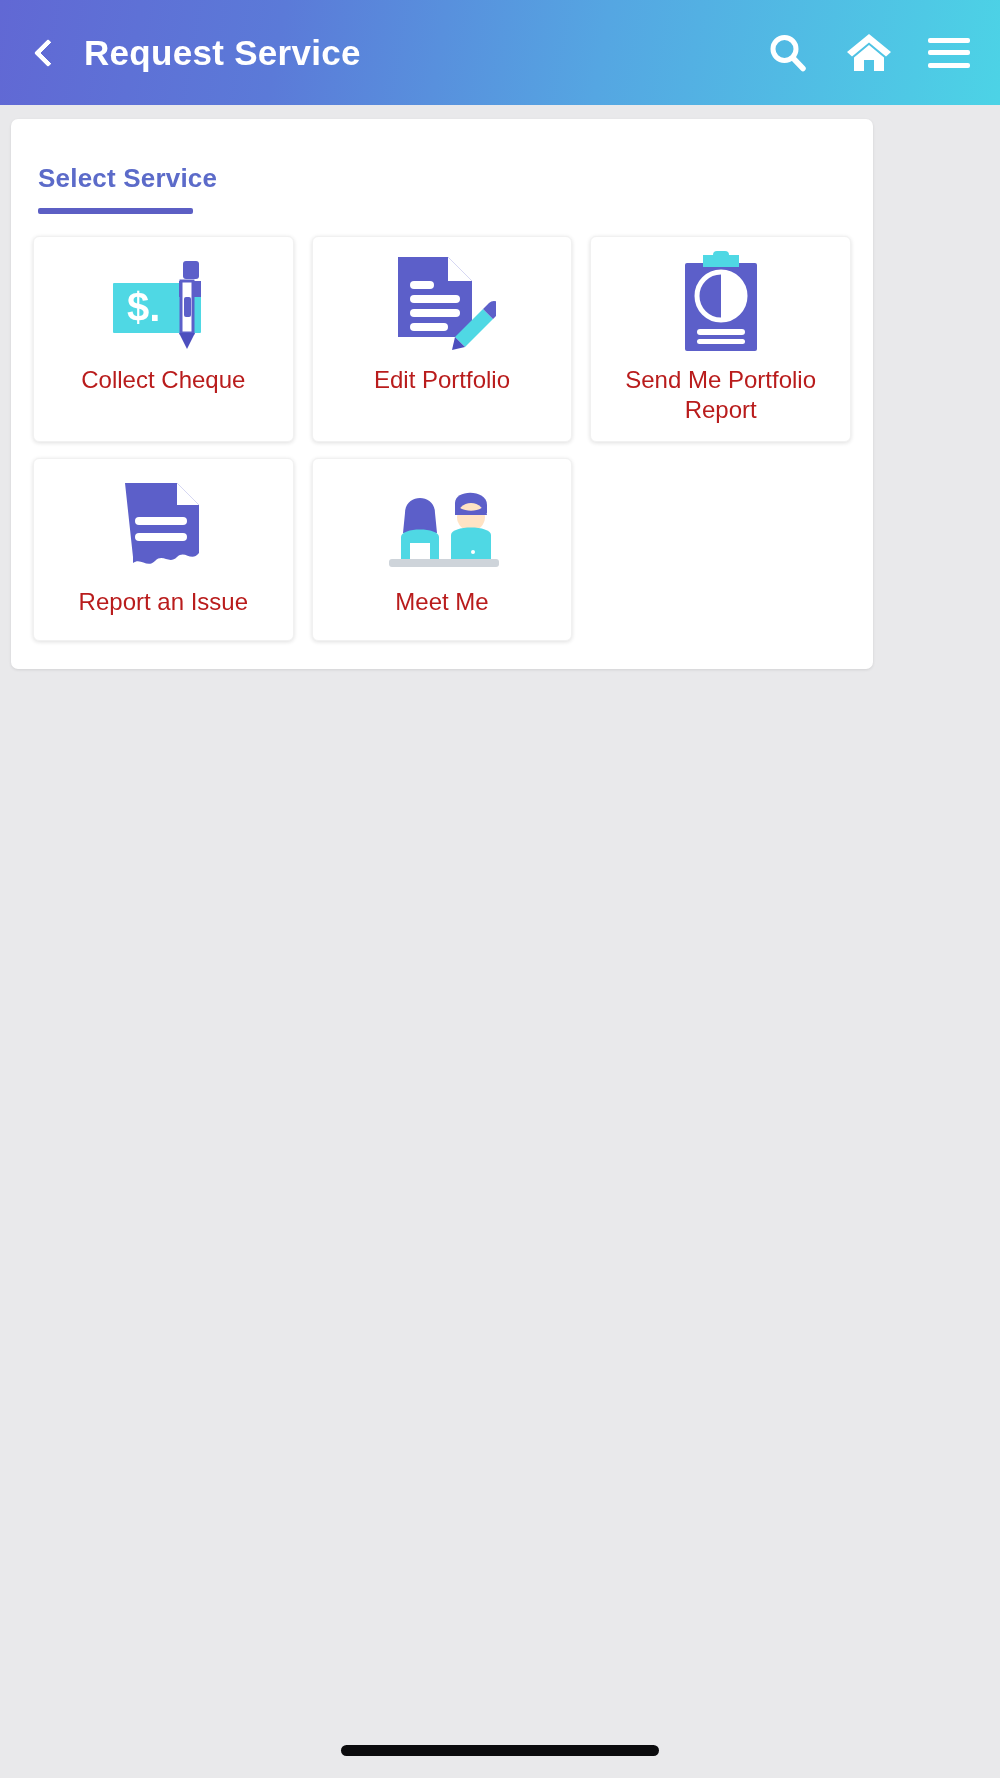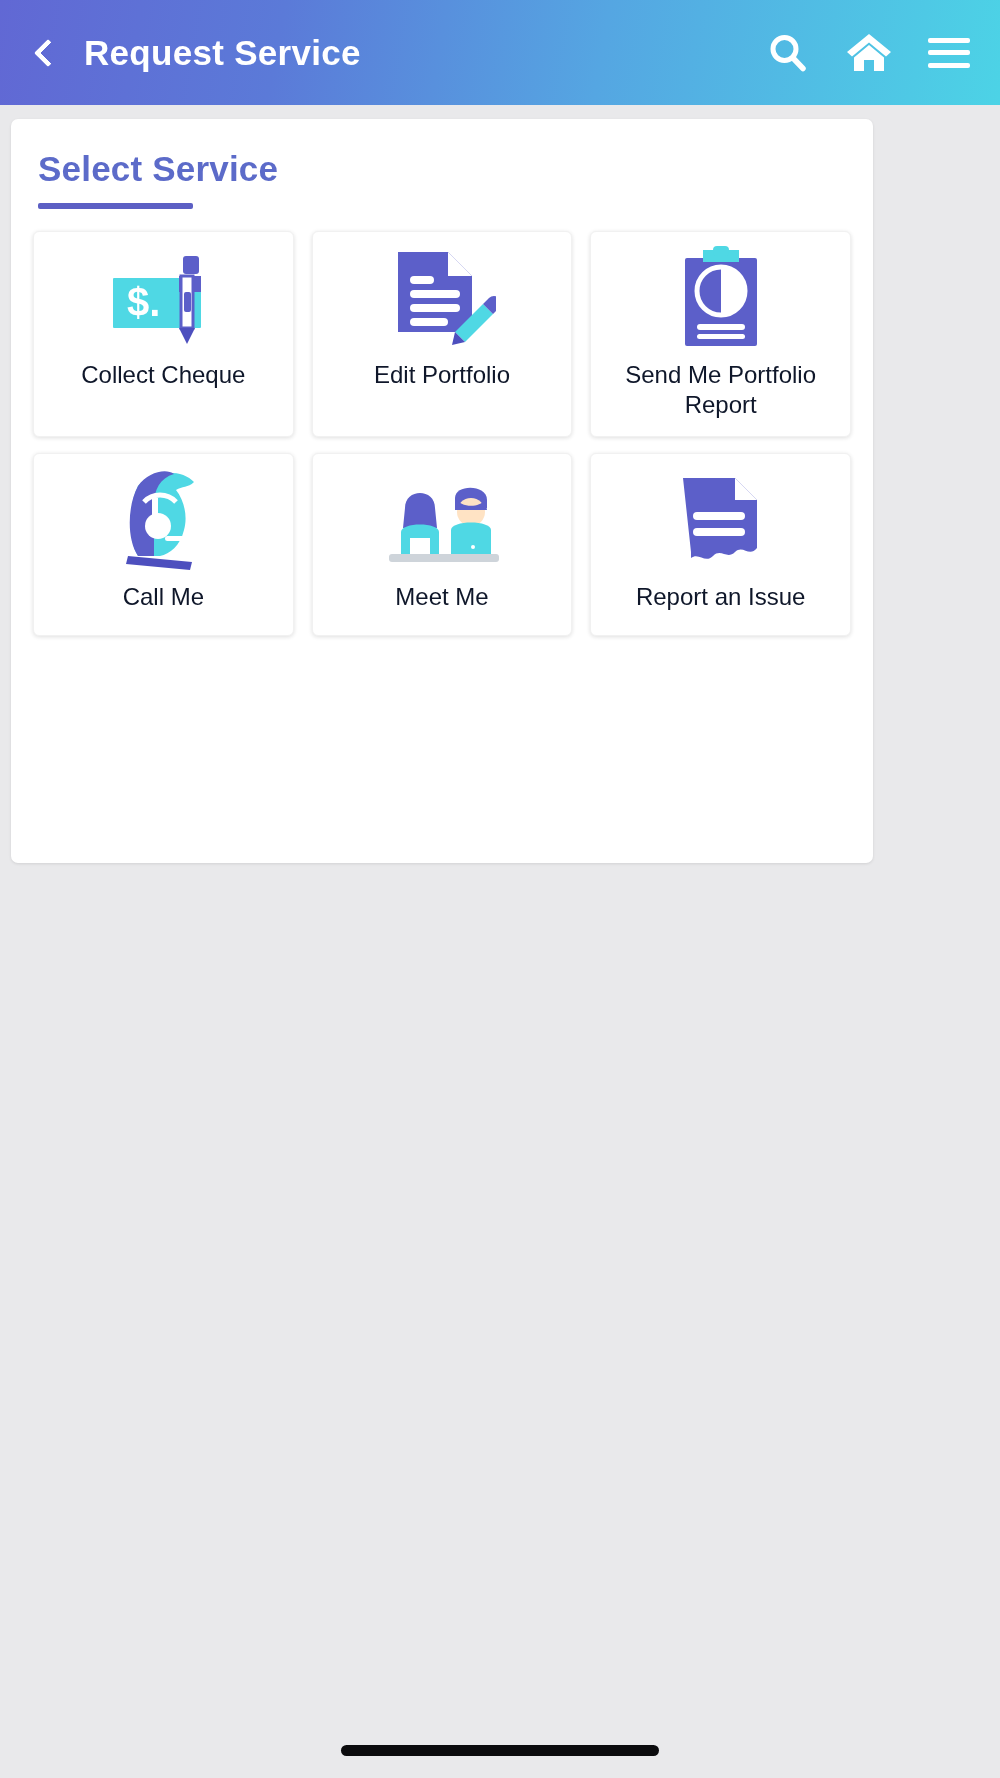--- a/index.html
+++ b/index.html
@@ -58,24 +58,25 @@
     position: absolute;
     left: 11px; top: 119px;
     width: 862px;
     background: #ffffff;
     border-radius: 7px;
     padding: 30px 22px 28px 22px;
     box-shadow: 0 1px 3px rgba(0,0,0,0.10);
   }
   .panel-title {
     color: #5c6bc9;
-    font-size: 35px;
+    font-size: 26px;
     font-weight: bold;
     letter-spacing: 0.2px;
     padding-left: 5px;
+    margin-top: 14px;
   }
   .title-underline {
     width: 155px; height: 6px;
     background: #5c5fc4;
     border-radius: 2px;
     margin: 14px 0 22px 5px;
   }
 
   .grid {
     display: grid;
@@ -92,21 +93,21 @@
     flex-direction: column;
     align-items: center;
     justify-content: flex-start;
     padding: 14px 10px 16px 10px;
   }
   .tile-empty { background: transparent; border: none; box-shadow: none; }
   .tile-icon { height: 104px; display: flex; align-items: center; justify-content: center; }
   .tile-label {
     margin-top: 10px;
     font-size: 24px;
-    color: #0f172a;
+    color: #b91c1c;
     text-align: center;
     line-height: 1.25;
     max-width: 215px;
   }
 
   
   .home-indicator {
     position: absolute;
     left: 50%; transform: translateX(-50%);
     bottom: 22px;
@@ -197,66 +198,51 @@
             <circle cx="50" cy="45" r="24" fill="none" stroke="#ffffff" stroke-width="5"></circle>
             <path d="M50 45 L50 21 A24 24 0 0 1 74 45 Z" fill="#ffffff"></path>
             <path d="M50 45 L74 45 A24 24 0 0 1 50 69 Z" fill="#ffffff"></path>
             <rect x="26" y="78" width="48" height="6" rx="3" fill="#ffffff"></rect>
             <rect x="26" y="88" width="48" height="5" rx="2.5" fill="#ffffff"></rect>
           </svg>
         </div>
         <div class="tile-label">Send Me Portfolio Report</div>
       </div>
 
-      <div class="tile">
-        <div class="tile-icon">
-          <svg width="110" height="104" viewBox="0 0 110 104">
-            <path d="M30 18 C42 2 74 0 86 14 C80 20 74 18 68 22 C76 32 80 48 76 62 C72 78 62 86 52 88 L30 88 C20 72 20 38 30 18 Z" fill="#4fd8e4"></path>
-            <path d="M30 18 C40 4 58 0 66 6 C52 10 46 22 46 36 L46 88 L30 88 C18 70 20 36 30 18 Z" fill="#5c5fc9"></path>
-            <path d="M36 34 a22 22 0 0 1 32 0" fill="none" stroke="#ffffff" stroke-width="5"></path>
-            <circle cx="50" cy="58" r="13" fill="#ffffff"></circle>
-            <rect x="44" y="30" width="6" height="20" fill="#ffffff"></rect>
-            <rect x="57" y="68" width="24" height="5" rx="2.5" fill="#ffffff"></rect>
-            <circle cx="82" cy="70" r="5" fill="#ffffff"></circle>
-            <path d="M20 88 L84 94 L82 102 L18 96 Z" fill="#4d4fbe"></path>
-          </svg>
-        </div>
-        <div class="tile-label">Call Me</div>
+
+      <div class="tile">
+        <div class="tile-icon">
+          <svg width="96" height="104" viewBox="0 0 96 104">
+            <path d="M10 10 h52 l22 22 v48 c-8 10 -14 -4 -22 4 c-8 8 -14 -4 -22 4 c-8 8 -14 -4 -22 2 l0 -6 z" fill="#5c5fc9"></path>
+            <path d="M62 10 l22 22 h-22 z" fill="#ffffff"></path>
+            <rect x="20" y="44" width="52" height="8" rx="4" fill="#ffffff"></rect>
+            <rect x="20" y="60" width="52" height="8" rx="4" fill="#ffffff"></rect>
+          </svg>
+        </div>
+        <div class="tile-label">Report an Issue</div>
       </div>
 
       <div class="tile">
         <div class="tile-icon">
           <svg width="126" height="104" viewBox="0 0 126 104">
             <path d="M26 40 C26 20 56 20 56 40 L58 60 L24 60 Z" fill="#5c5fc9"></path>
             <path d="M22 64 C22 54 60 54 60 64 L60 88 L22 88 Z" fill="#4fd8e4"></path>
             <rect x="31" y="70" width="20" height="18" fill="#ffffff"></rect>
             <path d="M76 30 C76 16 108 16 108 32 L108 40 L76 40 Z" fill="#5c5fc9"></path>
             <circle cx="92" cy="44" r="14" fill="#ffe3c4"></circle>
             <path d="M76 30 C82 40 100 40 106 32 L108 42 L76 42 Z" fill="#5c5fc9"></path>
             <path d="M72 62 C72 52 112 52 112 62 L112 86 L72 86 Z" fill="#4fd8e4"></path>
             <rect x="80" y="72" width="28" height="14" fill="#4fd8e4"></rect>
             <circle cx="94" cy="79" r="2" fill="#ffffff"></circle>
             <rect x="10" y="86" width="110" height="8" rx="3" fill="#ced4da"></rect>
           </svg>
         </div>
         <div class="tile-label">Meet Me</div>
       </div>
 
-      <div class="tile">
-        <div class="tile-icon">
-          <svg width="96" height="104" viewBox="0 0 96 104">
-            <path d="M10 10 h52 l22 22 v48 c-8 10 -14 -4 -22 4 c-8 8 -14 -4 -22 4 c-8 8 -14 -4 -22 2 l0 -6 z" fill="#5c5fc9"></path>
-            <path d="M62 10 l22 22 h-22 z" fill="#ffffff"></path>
-            <rect x="20" y="44" width="52" height="8" rx="4" fill="#ffffff"></rect>
-            <rect x="20" y="60" width="52" height="8" rx="4" fill="#ffffff"></rect>
-          </svg>
-        </div>
-        <div class="tile-label">Report an Issue</div>
-      </div>
-
 
       <div class="tile tile-empty"></div>
 
     </div>
   </div>
 
   <div class="home-indicator"></div>
 
 </div>
 

